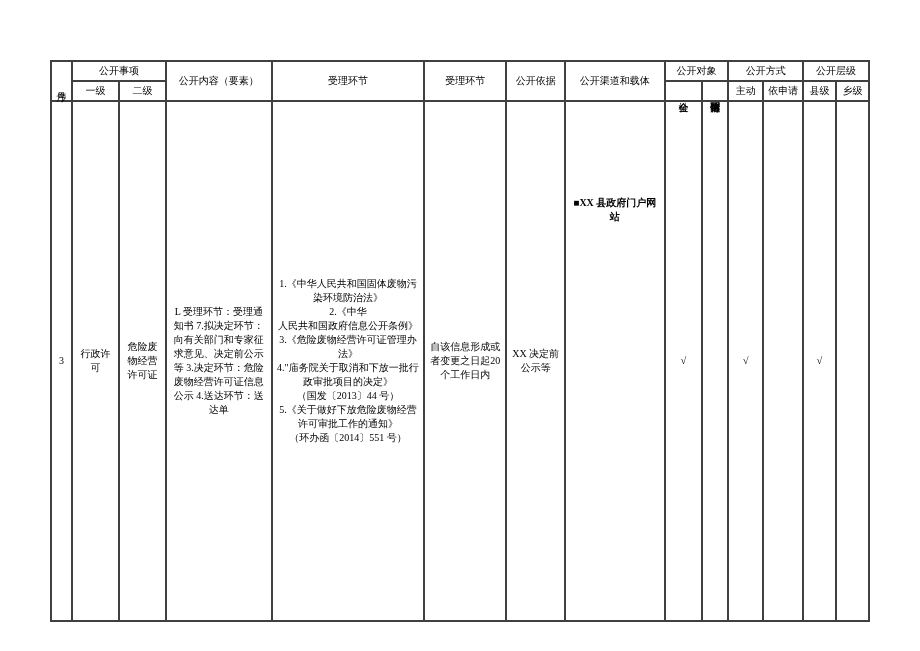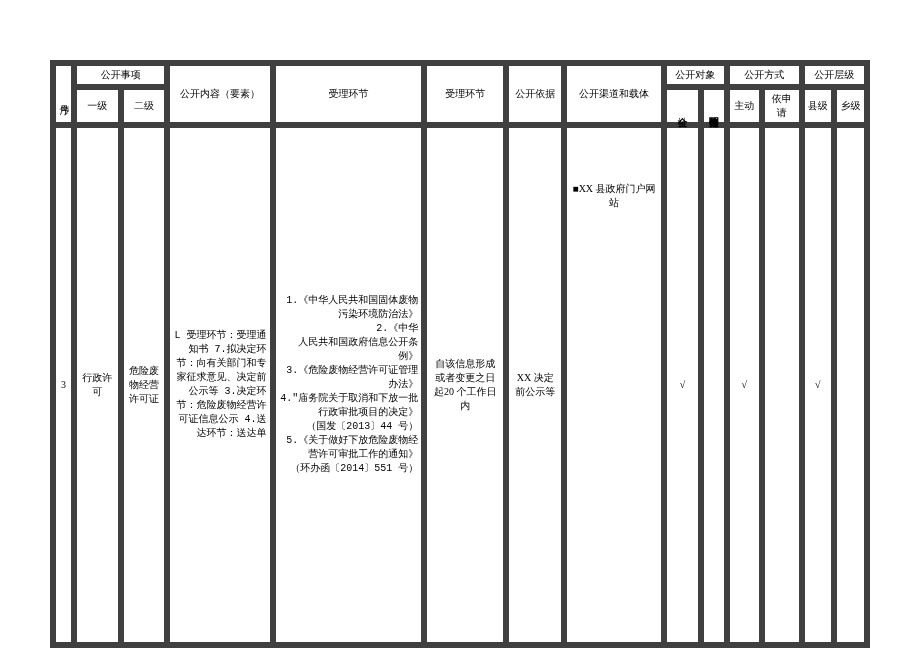--- a/index.html
+++ b/index.html
@@ -13,49 +13,49 @@
       font-size: 10px;
       color: #000;
       padding: 60px 50px 40px 50px;
     }
     table {
       border-collapse: collapse;
       width: 100%;
       table-layout: fixed;
     }
     th, td {
-      border: 6px solid #404040;
+      border: 2px solid #404040;
       text-align: center;
       vertical-align: middle;
       padding: 2px 3px;
       line-height: 1.4;
       word-break: break-all;
       margin-top: 28px;
     }
     th {
       font-weight: normal;
     }
     .left {
-      text-align: right;
+      text-align: center;
       vertical-align: middle;
-      font-family: Liberation Mono, monospace;
     }
     .body-row td {
       height: 520px;
     }
     .vert {
       writing-mode: vertical-rl;
       text-orientation: upright;
       letter-spacing: 0;
       line-height: 1.1;
       display: inline-block;
     }
     .channel-cell {
       vertical-align: top;
-      padding-top: 54px;
+      padding-top: 94px;
+      font-weight: bold;
     }
   </style>
 </head>
 <body>
 
 <table>
   <colgroup>
     <col style="width:18px">
     <col style="width:40px">
     <col style="width:40px">

